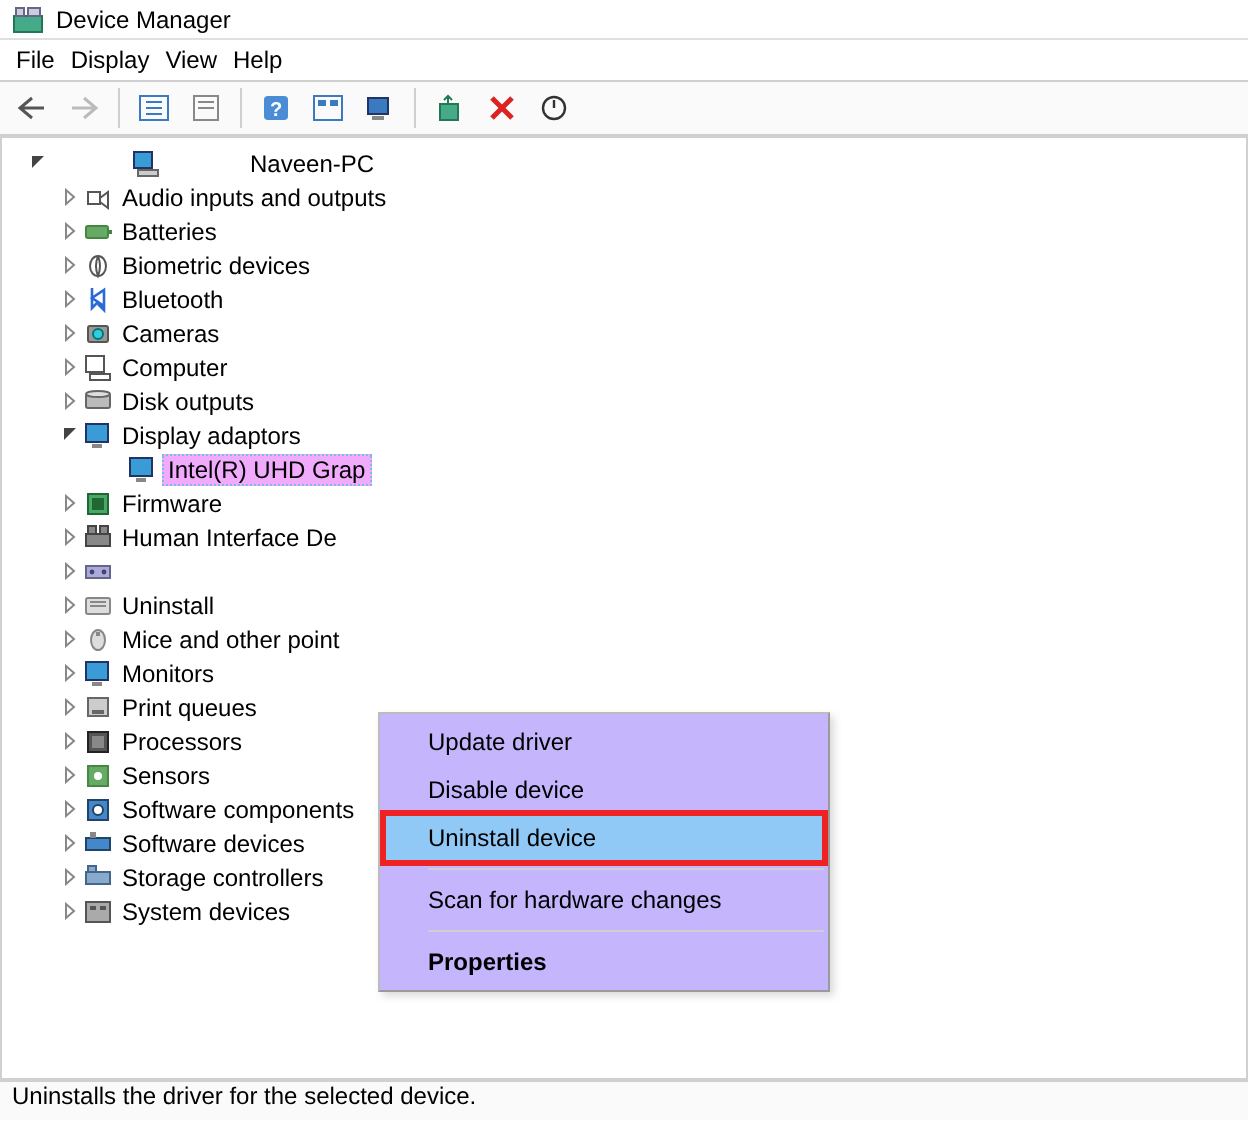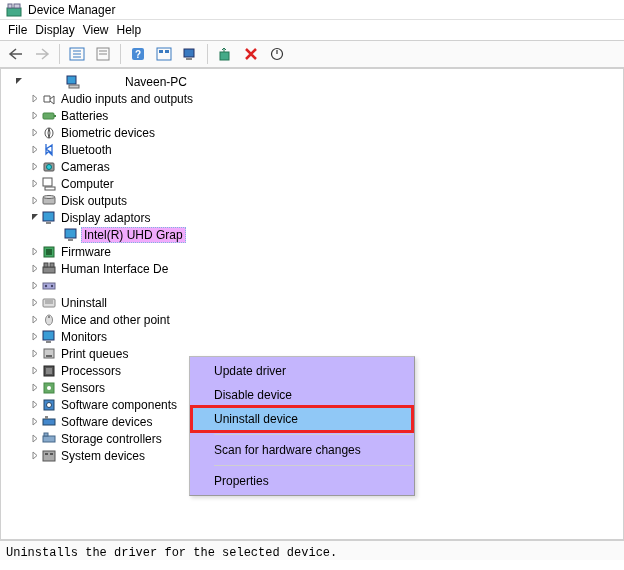--- a/index.html
+++ b/index.html
@@ -108,29 +108,28 @@
     font-size: 12px;
     cursor: default;
   }
   .ctx-sep { height:1px; background:#cfcfcf; margin: 3px 0 3px 22px; }
   .ctx-item.highlight {
     background:#90c8f6;
     outline:3px solid #e22;
     outline-offset:-1px;
     text-align:center;
   }
-  .ctx-item.bold { font-weight:normal; }
+  .ctx-item.bold { font-weight:bold; }
   .statusbar {
     height:20px;
     border-top:1px solid #d0d0d0;
-    display:flex; align-items:flex-end;
+    display:flex; align-items:flex-start;
     padding-left:6px;
     font-size:12px;
     background:#fafafa;
-    font-family:Liberation Mono, monospace;
   }
 </style>
 </head>
 <body>
 
 <div class="titlebar">
   <span class="app-icon">
     <svg width="16" height="16" viewBox="0 0 16 16">
       <rect x="1" y="6" width="14" height="8" fill="#4a8" stroke="#275"></rect>
       <rect x="2" y="2" width="4" height="4" fill="#ccd" stroke="#668"></rect>

